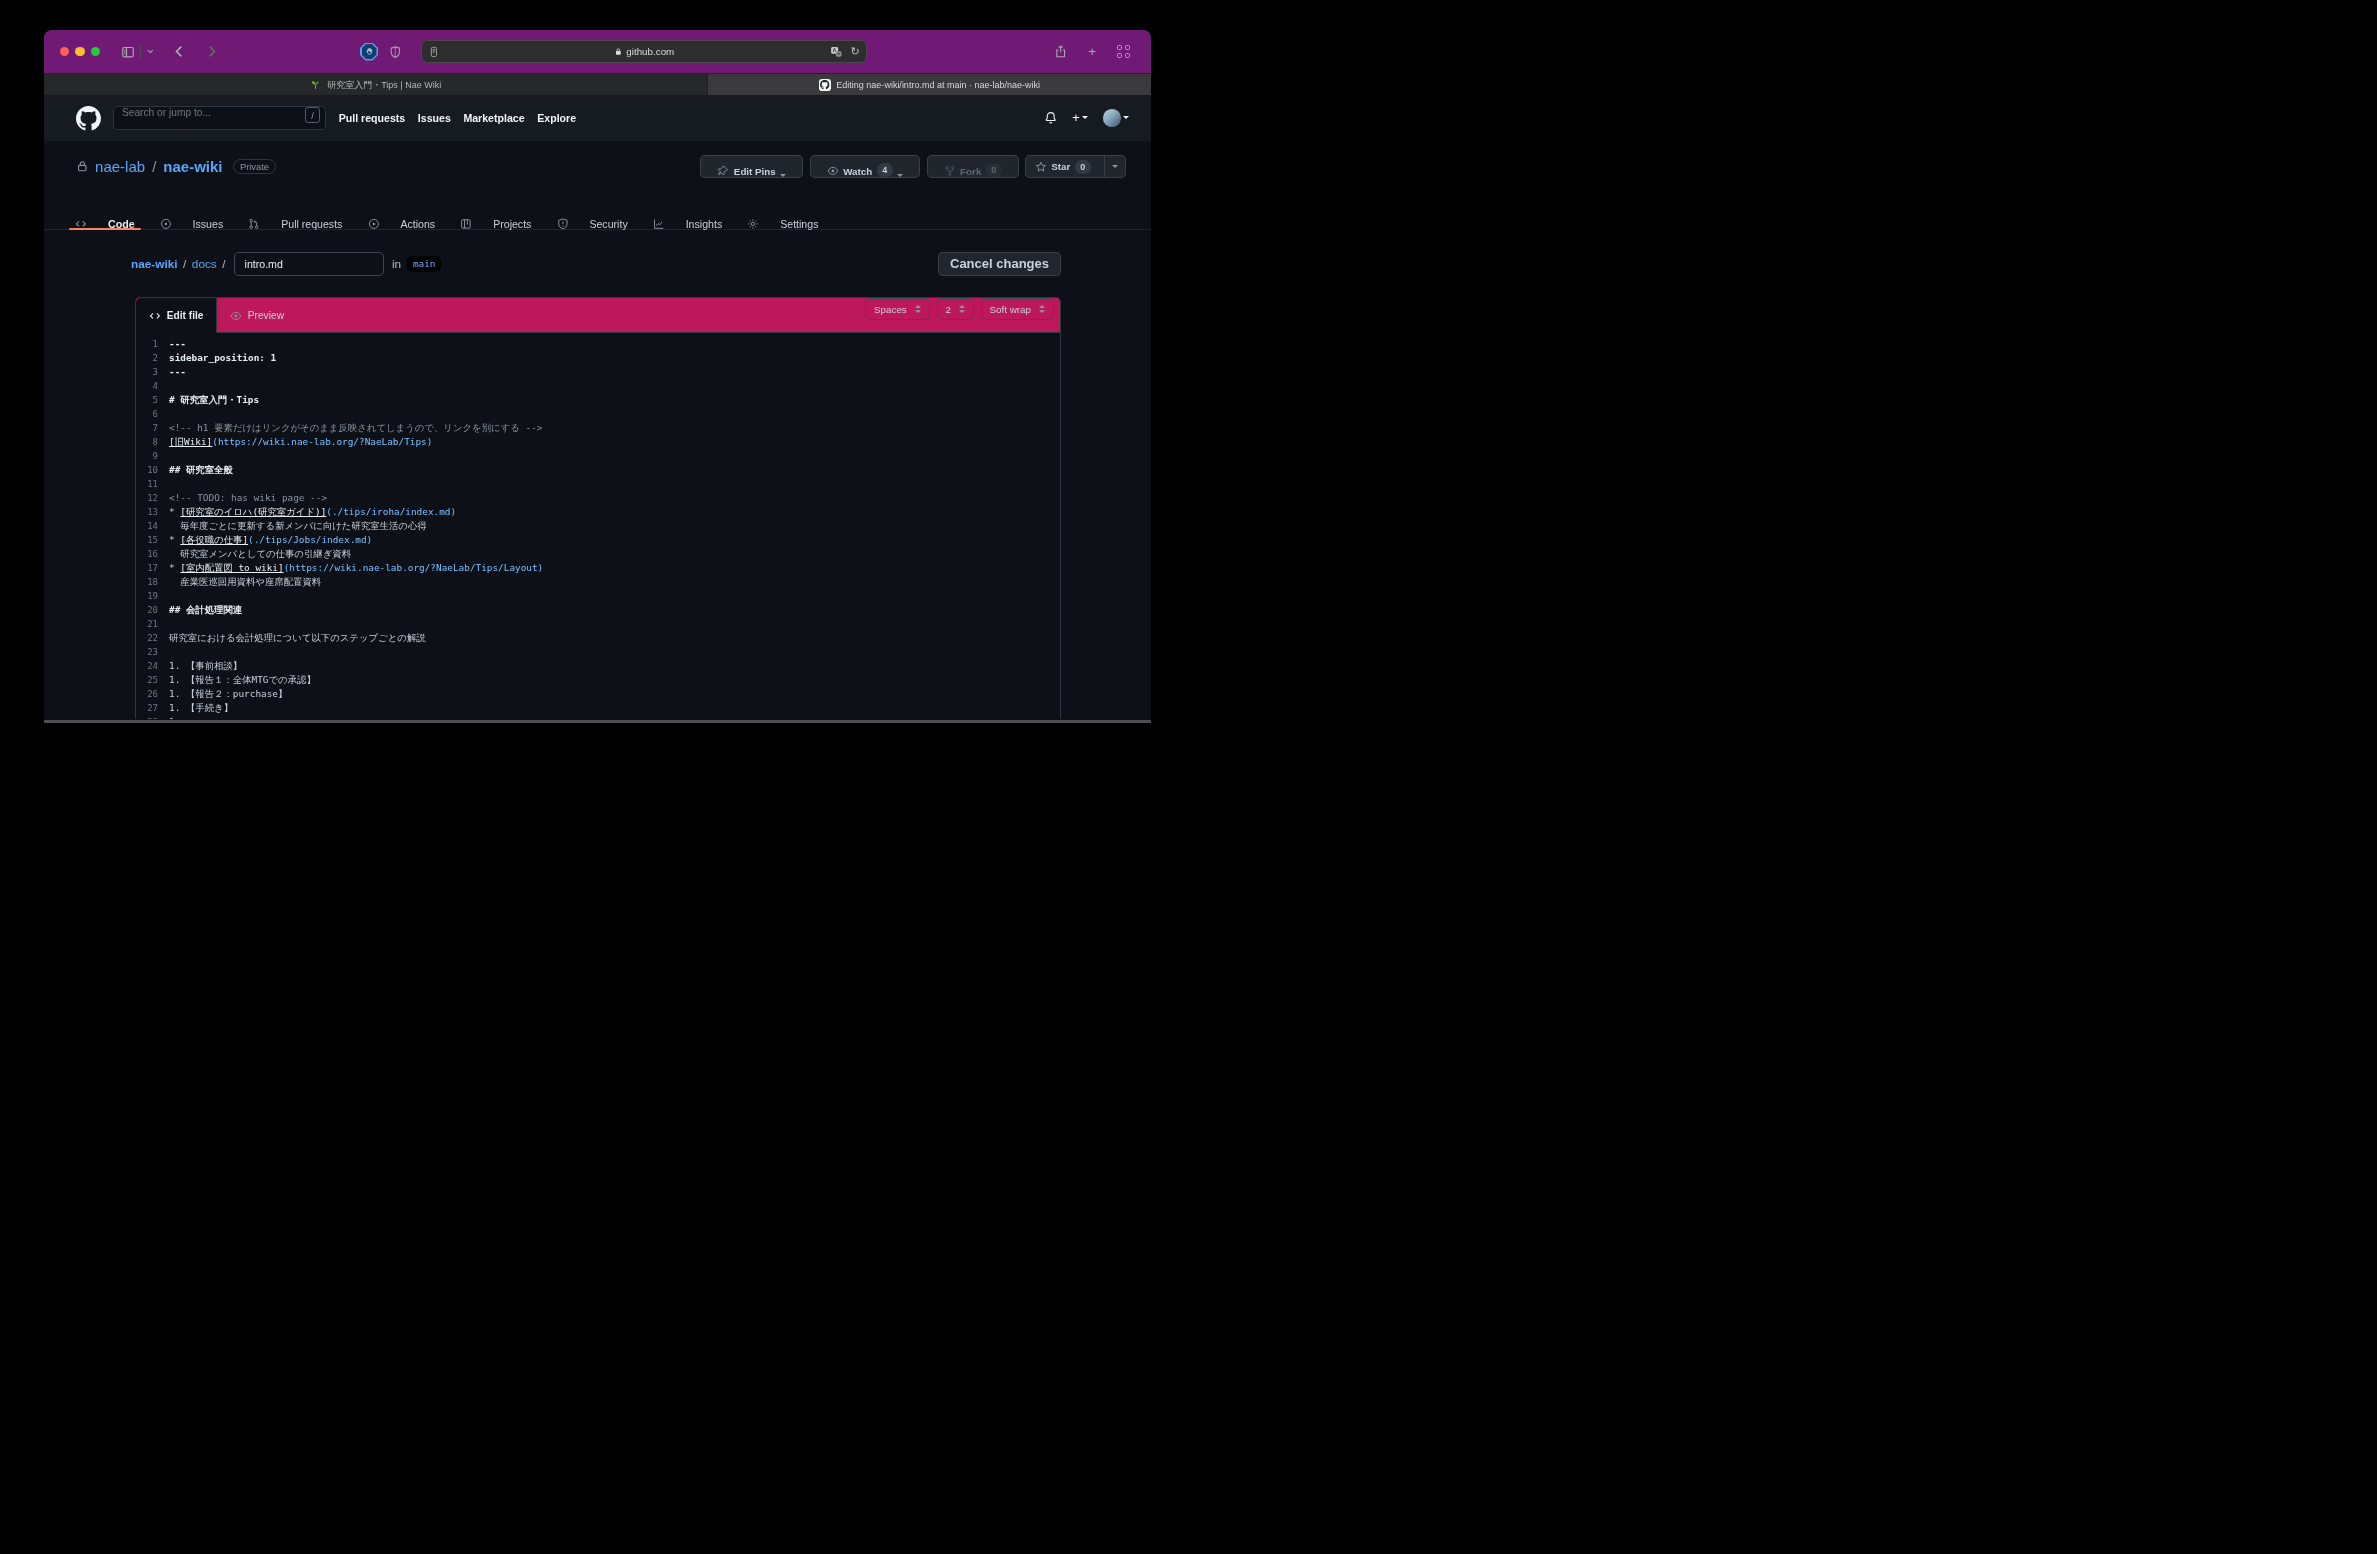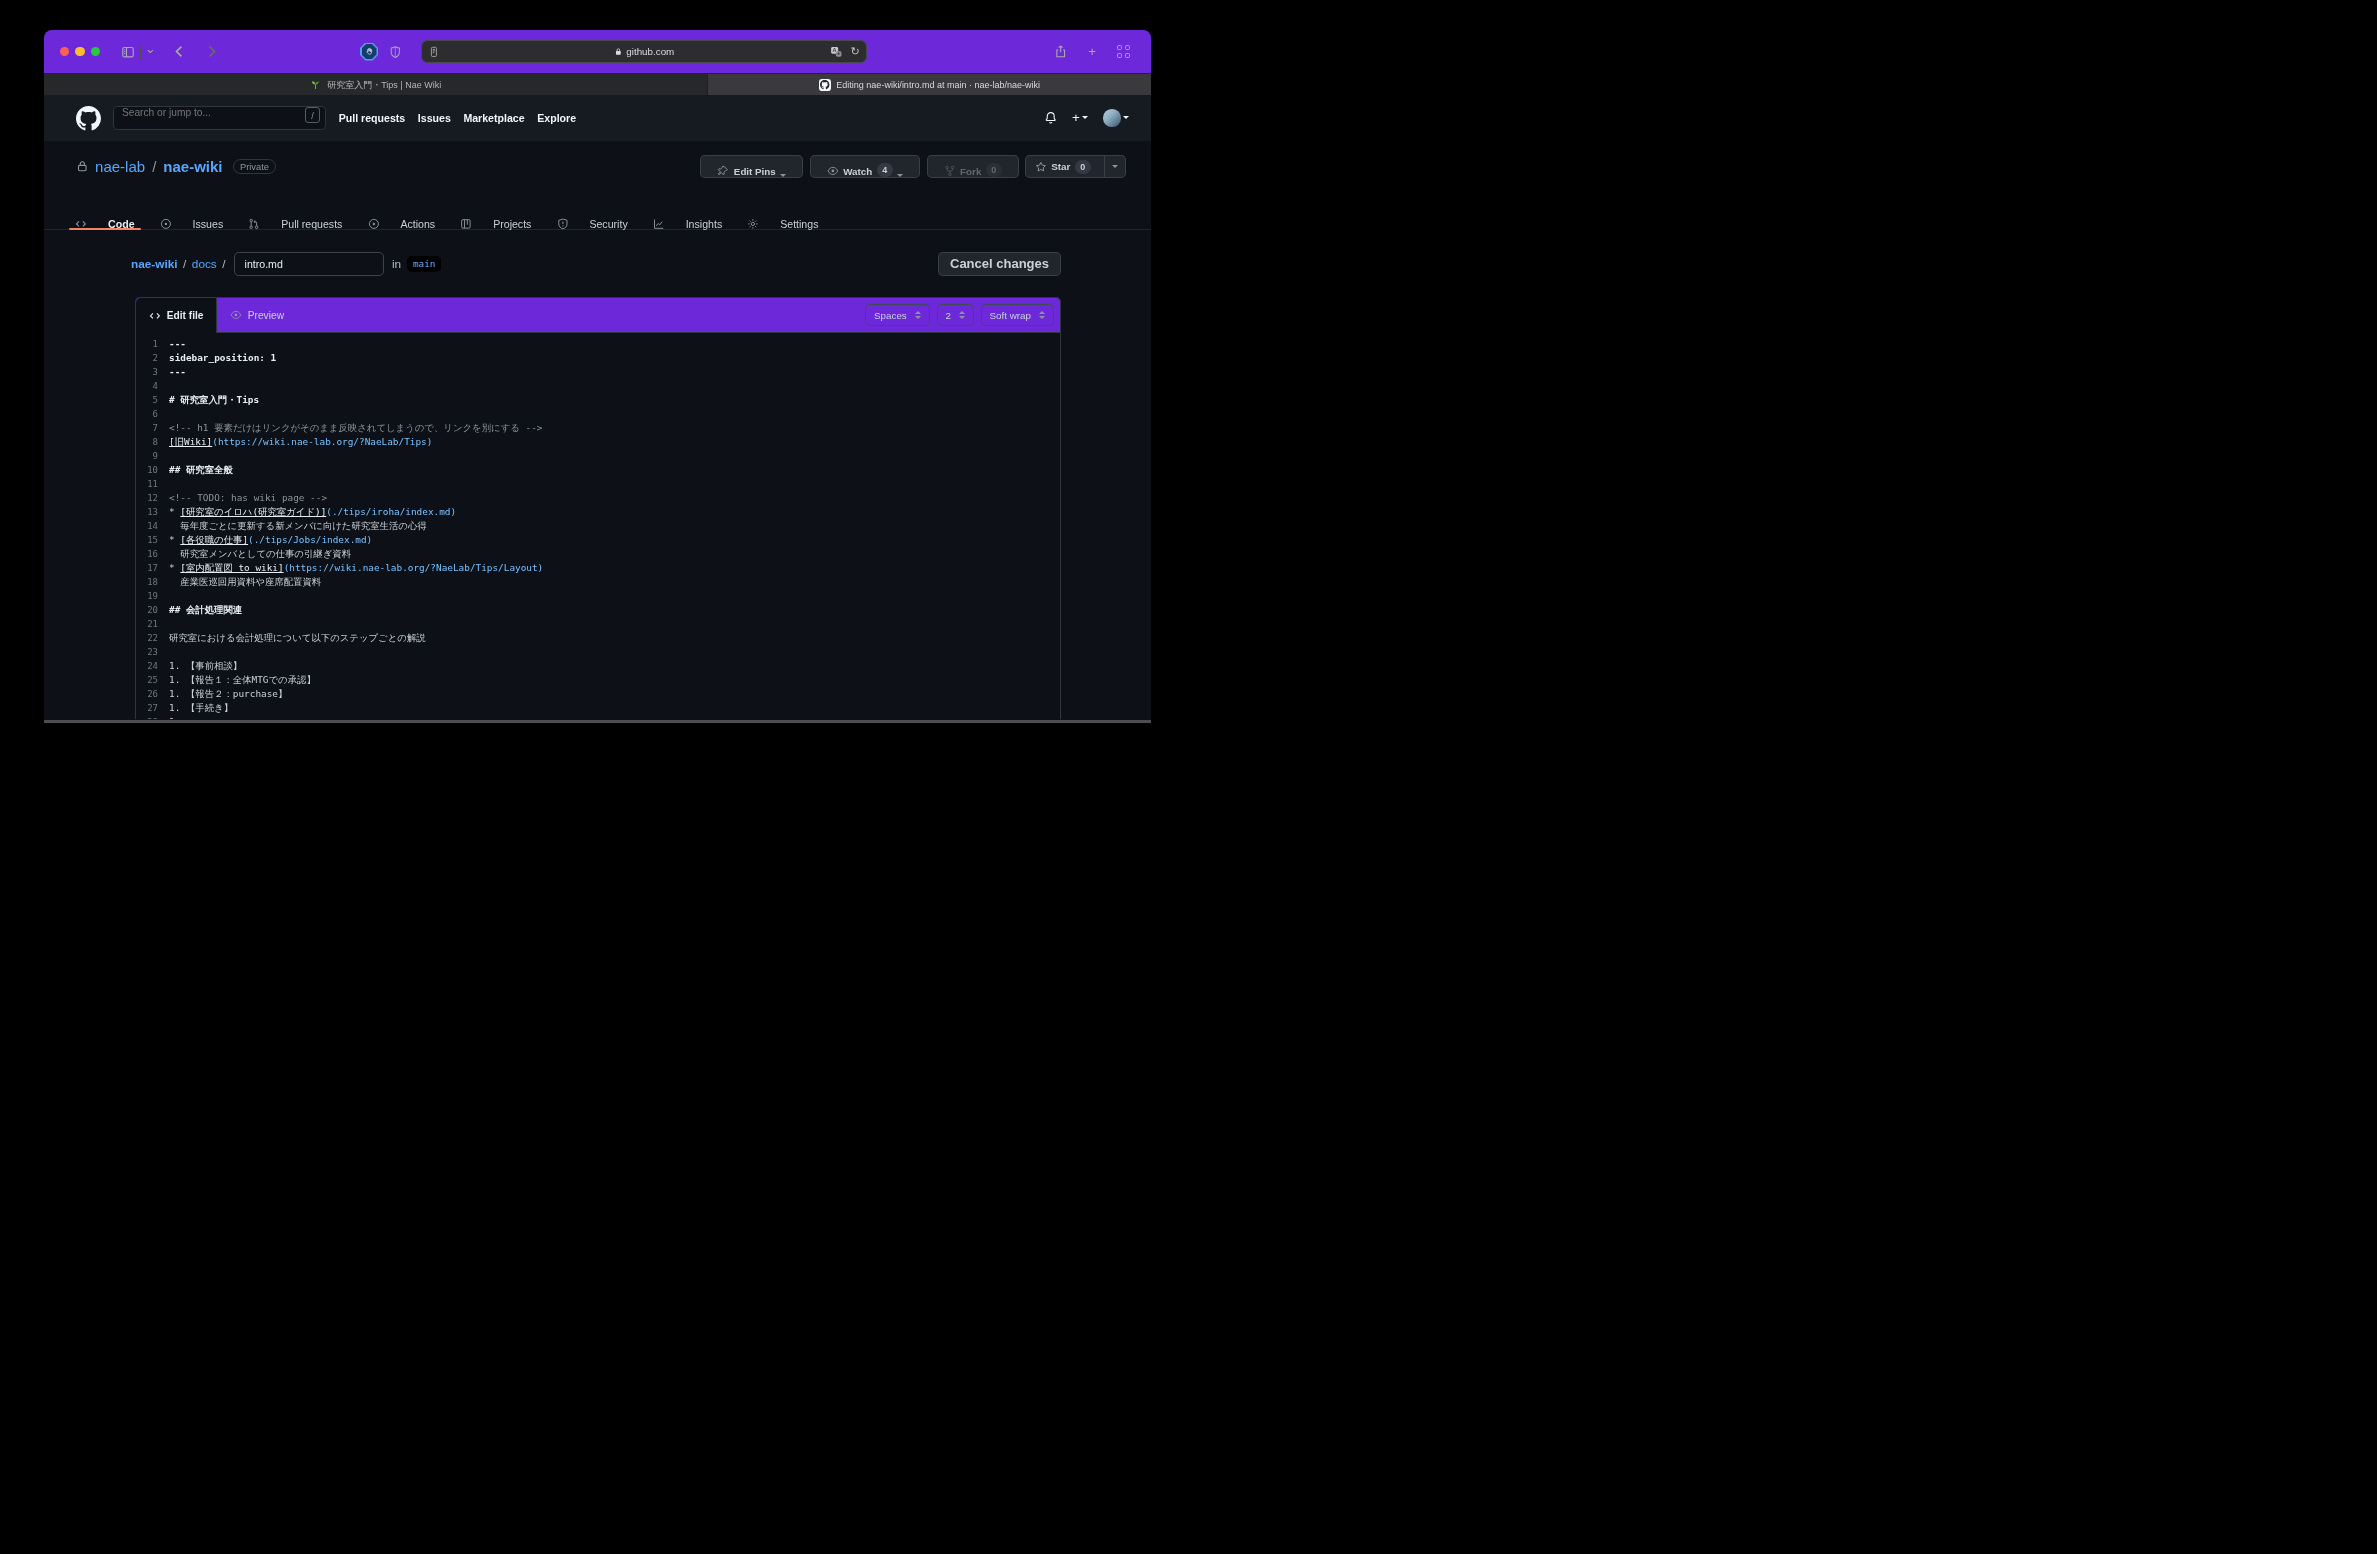--- a/index.html
+++ b/index.html
@@ -4,21 +4,21 @@
 <style>
   * { margin:0; padding:0; box-sizing:border-box; }
   html,body { width:1189px; height:777px; background:#000; overflow:hidden;
     font-family:"Liberation Sans", sans-serif; -webkit-font-smoothing:antialiased; }
 
   
   .window { position:absolute; left:44px; top:30px; width:1107px; height:693px;
     border-radius:7.9px 7.9px 0 0; overflow:hidden; background:#0d1117; }
 
   
-  .toolbar { position:absolute; top:0; left:0; right:0; height:43px; background:#6d28d9;
+  .toolbar { position:absolute; top:0; left:0; right:0; height:43px; background:#701a75;
     display:flex; align-items:center; }
   .traffic { display:flex; gap:6.3px; margin-left:15.7px; }
   .traffic span { width:9.4px; height:9.4px; border-radius:50%; display:block; }
   .tl-red { background:#ff5f57; } .tl-yellow { background:#febc2e; } .tl-green { background:#28c840; }
   .tb-icon { color:#a9aaad; display:flex; align-items:center; justify-content:center; }
   .tb-icon svg { display:block; }
   .dim { color:#68696c; }
   .tb-group { display:flex; align-items:center; }
   .sep-v { width:0.8px; height:14px; background:#4d4e50; margin:0 4.7px; }
 
@@ -120,22 +120,22 @@
   .in-label { color:#b1bac4; margin:0 6.3px 0 4.7px; }
   .branch-badge { font-family:"DejaVu Sans Mono", monospace; font-size:9.4px; color:#6ea8fe;
     background:#000000; border-radius:4.7px; padding:2.4px 5.5px; }
   .cancel-btn { margin-left:auto; height:23.6px; padding:0 11px; background:#21262d;
     border:0.8px solid rgba(240,246,252,.12); border-radius:4.7px; color:#c9d1d9;
     font-size:13px; font-weight:700; cursor:pointer; font-family:inherit; }
 
   
   .editor { position:absolute; top:202px; left:91px; width:926px; bottom:0;
     border:0.8px solid #30363d; border-bottom:none; border-radius:4.7px 4.7px 0 0; overflow:hidden; }
-  .ed-header { position:absolute; top:0; left:0; right:0; height:35px; background:#6d28d9;
-    border-bottom:0.8px solid #30363d; display:flex; align-items:center; }
+  .ed-header { position:absolute; top:0; left:0; right:0; height:35px; background:#be185d;
+    border-bottom:0.8px solid #30363d; display:flex; align-items:flex-start; }
   .ed-tab { height:35px; display:flex; align-items:center; gap:6.3px; padding:0 12.6px;
     font-size:10.2px; color:#c9d1d9; cursor:pointer; }
   .ed-tab .ic { color:#8b949e; display:flex; }
   .ed-tab.active { background:#0d1117; border-right:0.8px solid #30363d; font-weight:700;
     color:#e6edf3; border-top-left-radius:4.7px; margin-bottom:-0.8px; height:35px; }
   .ed-tab.active .ic { color:#e6edf3; }
   .ed-settings { margin-left:auto; display:flex; gap:7px; padding-right:6.3px; }
   .ed-select { height:22px; display:flex; align-items:center; gap:7.9px; padding:0 7.9px;
     border:0.8px solid #424a53; border-radius:4.7px; color:#c9d1d9; font-size:9.8px; cursor:pointer; }
   .updown { display:flex; flex-direction:column; gap:1.6px; }

